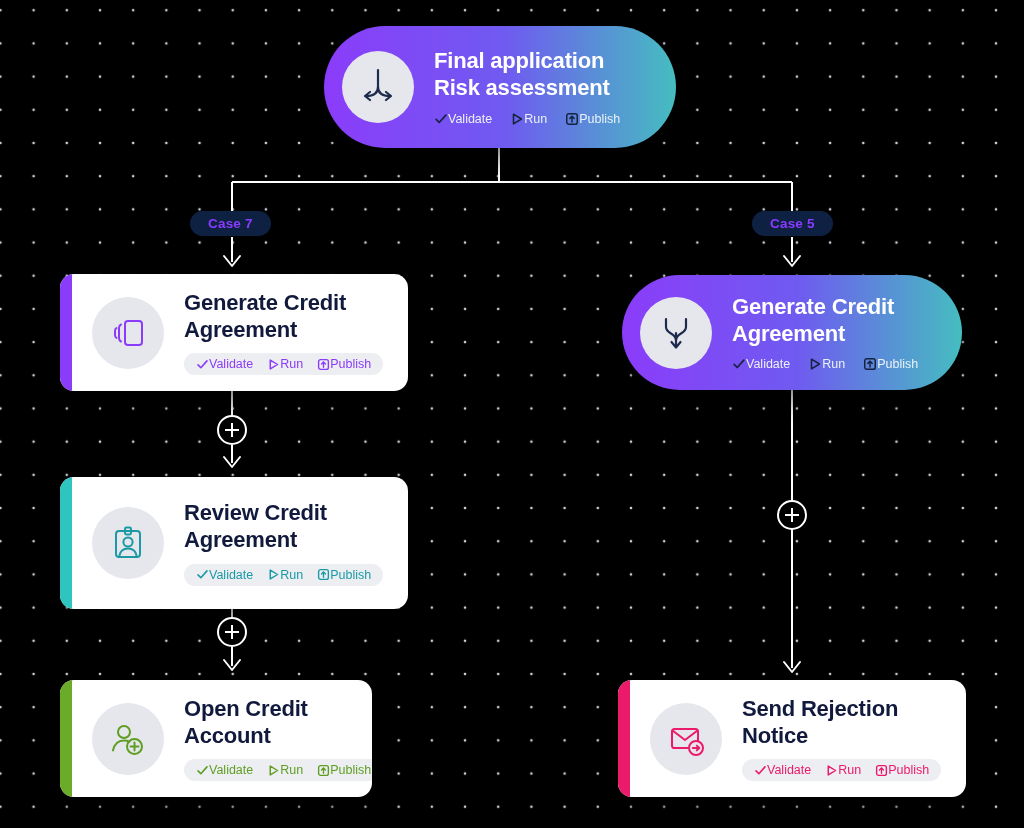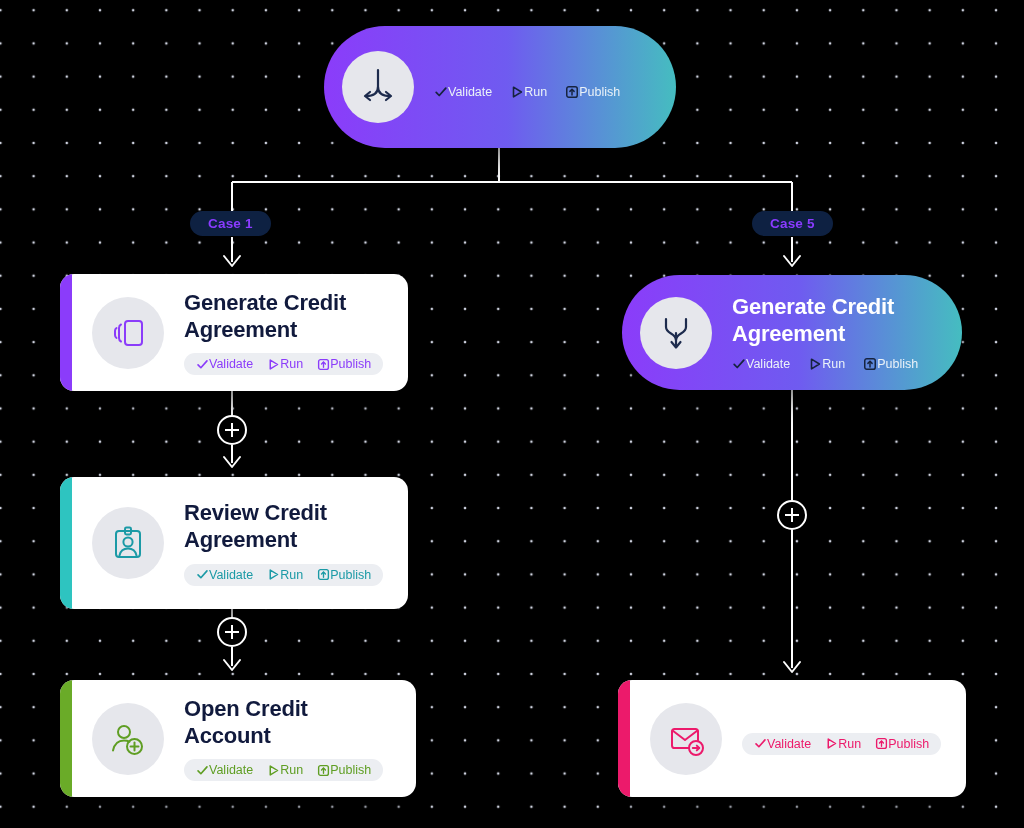--- a/index.html
+++ b/index.html
@@ -206,20 +206,22 @@
     <div class="icon-bubble">
       <svg width="46" height="46" viewBox="0 0 46 46" fill="none" stroke="#1d2b4d" stroke-width="2.2" stroke-linecap="round" stroke-linejoin="round">
         <path d="M23 6 L23 23"></path>
         <path d="M23 23 C23 31, 16 32, 11 32"></path>
         <path d="M23 23 C23 31, 30 32, 35 32"></path>
         <path d="M15 28 L10 32 L15 36"></path>
         <path d="M31 28 L36 32 L31 36"></path>
       </svg>
     </div>
     <div class="node-body">
+      <div class="node-title">Final application
+Risk assessment</div>
       <div class="actions">
         <span class="action">
           <svg width="14" height="14" viewBox="0 0 16 16" stroke-width="2" stroke-linecap="round" stroke-linejoin="round">
             <path d="M2.5 8.5 L6 12 L13.5 3.5"></path>
           </svg>
           <span>Validate</span>
         </span>
         <span class="action">
           <svg width="14" height="14" viewBox="0 0 16 16" stroke-width="1.8" stroke-linecap="round" stroke-linejoin="round">
             <path d="M4 2.5 L13 8 L4 13.5 Z"></path>
@@ -232,21 +234,21 @@
             <path d="M8 11.5 L8 5.2"></path>
             <path d="M5.6 7.3 L8 4.9 L10.4 7.3"></path>
           </svg>
           <span>Publish</span>
         </span>
       </div>
     </div>
   </div>
 
   <div class="case-pill" style="left:190px; top:211px;">
-    <span>Case 1</span>
+    <span>Case 7</span>
   </div>
   <div class="case-pill" style="left:752px; top:211px;">
     <span>Case 5</span>
   </div>
 
   <div class="node card" style="--accent:#8b3cfa; --accent-text:#8b3cfa; left:60px; top:274px; width:348px; height:117px;">
     <div class="accent-bar"></div>
     <div class="icon-bubble">
       <svg width="44" height="44" viewBox="0 0 44 44" fill="none" stroke="#8b3cfa" stroke-width="2" stroke-linecap="round" stroke-linejoin="round">
         <rect x="19" y="10" width="17" height="24" rx="3"></rect>
@@ -350,21 +352,21 @@
             <rect x="2" y="2" width="12" height="12" rx="2.4"></rect>
             <path d="M8 11.5 L8 5.2"></path>
             <path d="M5.6 7.3 L8 4.9 L10.4 7.3"></path>
           </svg>
           <span>Publish</span>
         </span>
       </div>
     </div>
   </div>
 
-  <div class="node card" style="--accent:#6aab28; --accent-text:#5f9e23; left:60px; top:680px; width:356px; height:117px;">
+  <div class="node card" style="--accent:#6aab28; --accent-text:#5f9e23; left:60px; top:680px; width:312px; height:117px;">
     <div class="accent-bar"></div>
     <div class="icon-bubble">
       <svg width="44" height="44" viewBox="0 0 44 44" fill="none" stroke="#5f9e23" stroke-width="2" stroke-linecap="round" stroke-linejoin="round">
         <circle cx="18" cy="15" r="6"></circle>
         <path d="M7 33.5 C8.5 26.5 13 23.5 18 23.5 C20 23.5 21.8 23.9 23.4 24.7"></path>
         <circle cx="28.5" cy="29.5" r="7.5"></circle>
         <path d="M28.5 25.5 L28.5 33.5"></path>
         <path d="M24.5 29.5 L32.5 29.5"></path>
       </svg>
     </div>
@@ -401,20 +403,22 @@
     <div class="icon-bubble">
       <svg width="44" height="44" viewBox="0 0 44 44" fill="none" stroke="#ec1a6b" stroke-width="2" stroke-linecap="round" stroke-linejoin="round">
         <rect x="8" y="12" width="26" height="19" rx="2.6"></rect>
         <path d="M8.5 13.5 L21 23 L33.5 13.5"></path>
         <circle cx="32" cy="31" r="7" fill="#e6e7ec"></circle>
         <path d="M28.8 31 L35.2 31"></path>
         <path d="M32.8 28.6 L35.2 31 L32.8 33.4"></path>
       </svg>
     </div>
     <div class="node-body">
+      <div class="node-title">Send Rejection
+Notice</div>
       <div class="actions">
         <span class="action">
           <svg width="13" height="13" viewBox="0 0 16 16" stroke-width="2" stroke-linecap="round" stroke-linejoin="round">
             <path d="M2.5 8.5 L6 12 L13.5 3.5"></path>
           </svg>
           <span>Validate</span>
         </span>
         <span class="action">
           <svg width="13" height="13" viewBox="0 0 16 16" stroke-width="1.8" stroke-linecap="round" stroke-linejoin="round">
             <path d="M4 2.5 L13 8 L4 13.5 Z"></path>

